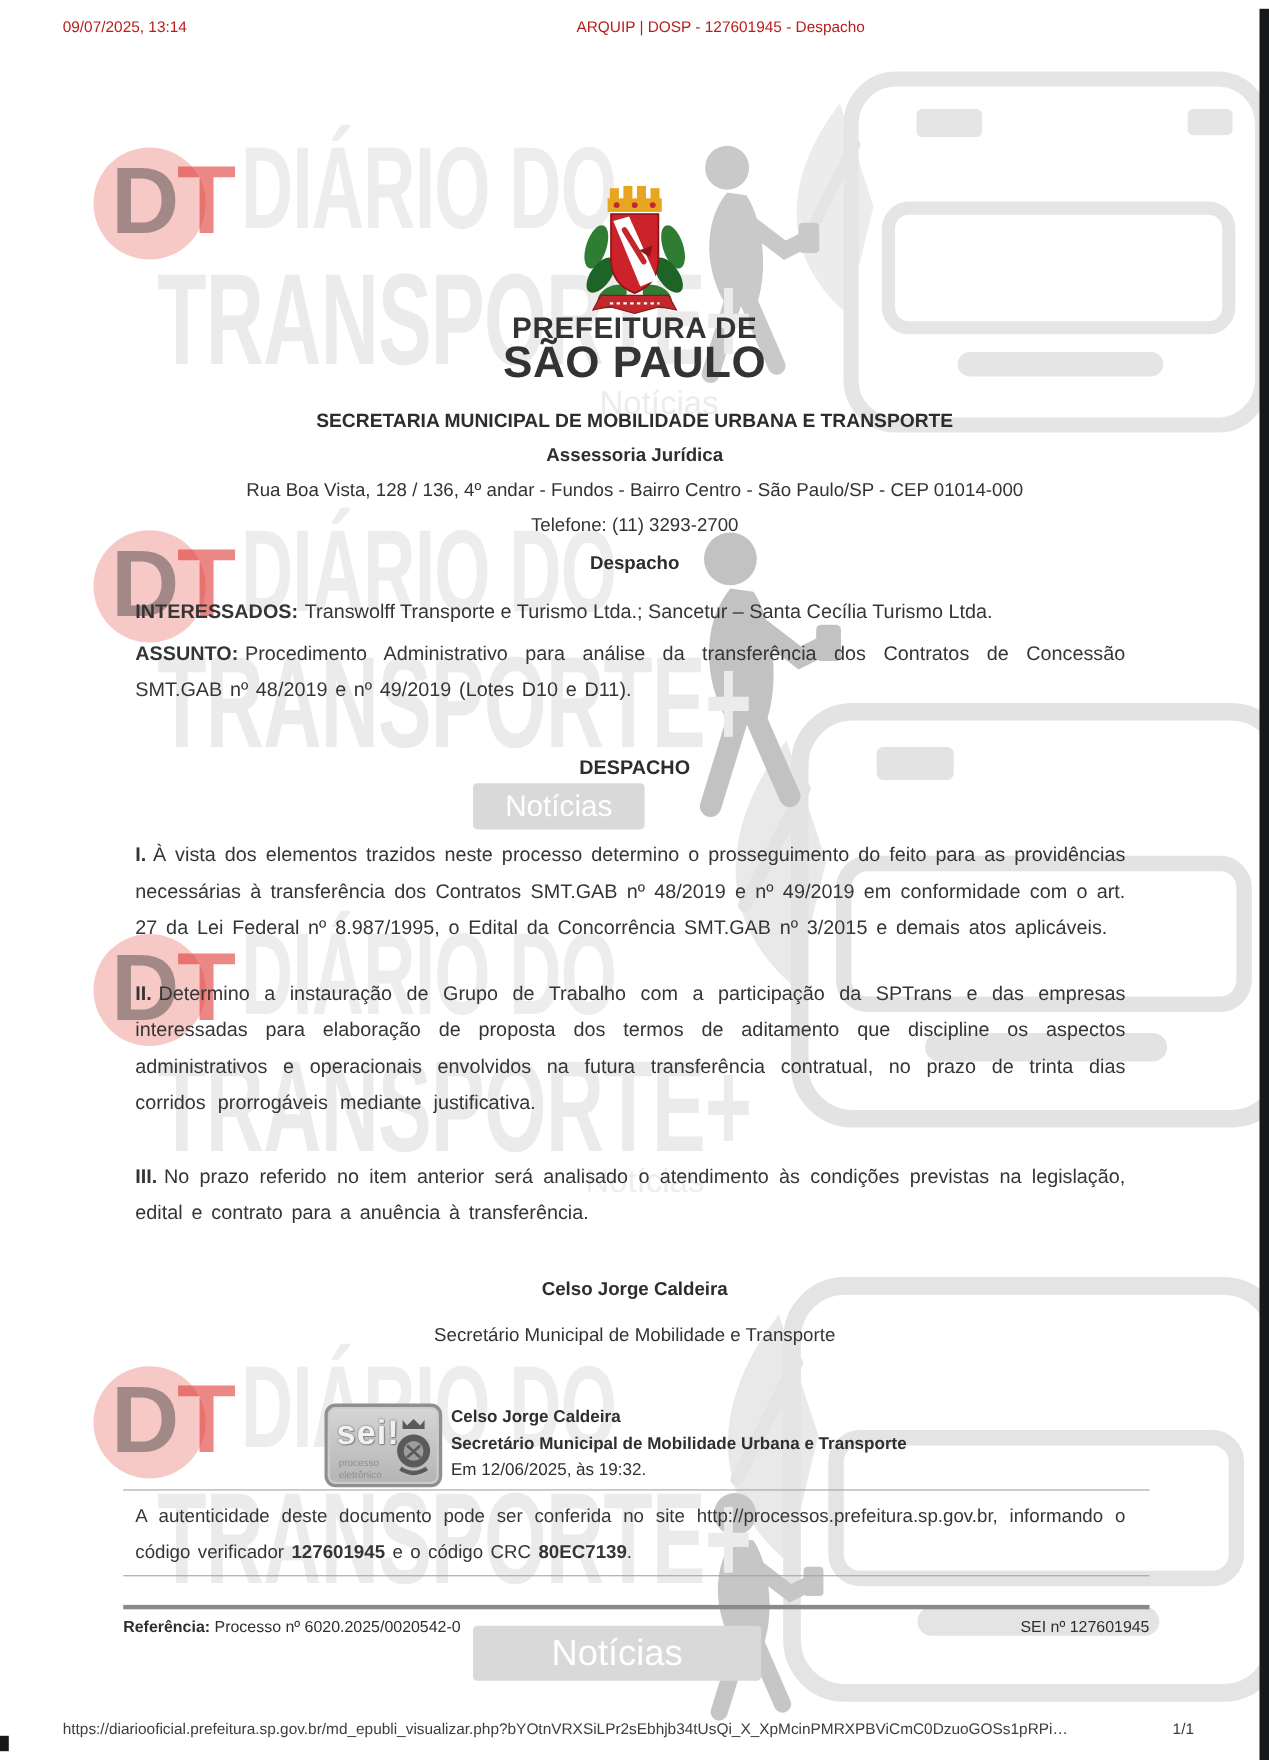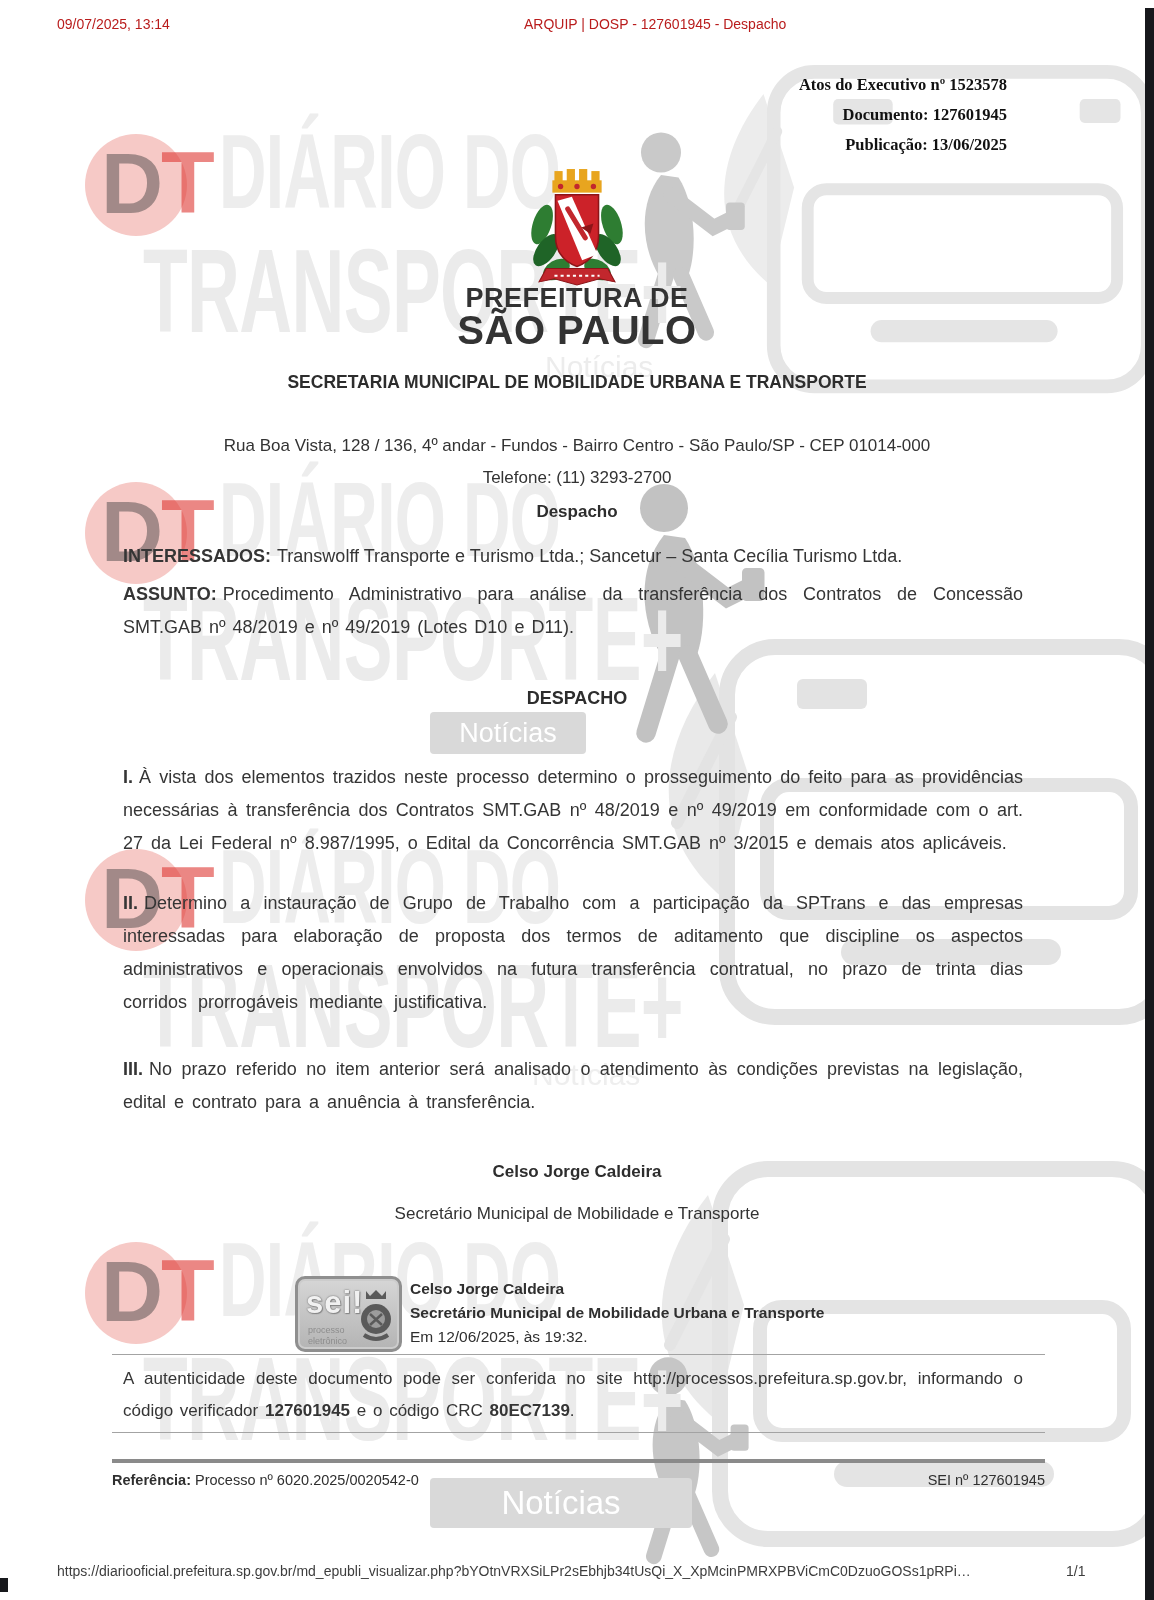--- a/index.html
+++ b/index.html
@@ -160,25 +160,20 @@
     <div class="noticias-box" style="left:430px; top:1478px; width:262px; height:50px; font-size:33px; line-height:50px;">
         <span>Notícias</span>
       </div>
   </div>
 
   <div id="content">
 
     <span class="abs hdr" style="left:57px; top:16px;">09/07/2025, 13:14</span>
     <span class="abs hdr" style="left:524px; top:16px;">ARQUIP | DOSP - 127601945 - Despacho</span>
 
-    <div class="abs meta" style="right:147px; top:70px;">
-      <div>Atos do Executivo nº 1523578</div>
-      <div>Documento: 127601945</div>
-      <div>Publicação: 13/06/2025</div>
-    </div>
 
     <svg class="abs" style="left:525px; top:168px;" width="104" height="118" viewBox="0 0 100 115">
       <ellipse cx="16" cy="55" rx="9" ry="20" fill="#2e7d32" transform="rotate(18 16 55)"></ellipse>
       <ellipse cx="20" cy="80" rx="9" ry="18" fill="#1f6427" transform="rotate(35 20 80)"></ellipse>
       <ellipse cx="30" cy="99" rx="9" ry="14" fill="#2e7d32" transform="rotate(60 30 99)"></ellipse>
       <ellipse cx="84" cy="55" rx="9" ry="20" fill="#2e7d32" transform="rotate(-18 84 55)"></ellipse>
       <ellipse cx="80" cy="80" rx="9" ry="18" fill="#1f6427" transform="rotate(-35 80 80)"></ellipse>
       <ellipse cx="70" cy="99" rx="9" ry="14" fill="#2e7d32" transform="rotate(-60 70 99)"></ellipse>
       <rect x="28" y="3" width="8" height="10" fill="#e8a51f"></rect>
       <rect x="40" y="1" width="8" height="12" fill="#e8a51f"></rect>
@@ -193,20 +188,21 @@
       <path d="M41,40 L58,68" stroke="#c2272d" stroke-width="5" stroke-linecap="round"></path>
       <path d="M54,58 l12,-4 -3,10 z" fill="#8c1418"></path>
       <path d="M20,98 L80,98 L87,111 L72,108 L50,114 L28,108 L13,111 Z" fill="#c2272d" stroke="#8c1418" stroke-width="1"></path>
       <path d="M28,105 h44" stroke="#ffffff" stroke-width="2" stroke-dasharray="3 3"></path>
     </svg>
 
     <div class="abs city1 c-line" style="top:283px;">PREFEITURA DE</div>
     <div class="abs city2 c-line" style="top:308px;">SÃO PAULO</div>
 
     <div class="abs c-line bold" style="top:372px; font-size:17.5px; color:#2d2d2d;">SECRETARIA MUNICIPAL DE MOBILIDADE URBANA E TRANSPORTE</div>
+    <div class="abs c-line bold" style="top:404px; font-size:17px; color:#2d2d2d;">Assessoria Jurídica</div>
     <div class="abs c-line" style="top:436px; font-size:17px;">Rua Boa Vista, 128 / 136, 4º andar - Fundos - Bairro Centro - São Paulo/SP - CEP 01014-000</div>
     <div class="abs c-line" style="top:468px; font-size:17px;">Telefone: (11) 3293-2700</div>
 
     <div class="abs c-line bold" style="top:502px; font-size:17px; color:#2d2d2d;">Despacho</div>
 
     <p class="abs para" style="top:540px;"><b class="item-label">INTERESSADOS:</b><span>Transwolff Transporte e Turismo Ltda.; Sancetur – Santa Cecília Turismo Ltda.</span></p>
 
     <p class="abs para ws2" style="top:578px;"><b class="item-label">ASSUNTO:</b><span>Procedimento Administrativo para análise da transferência dos Contratos de Concessão SMT.GAB nº 48/2019 e nº 49/2019 (Lotes D10 e D11).</span></p>
 
     <div class="abs c-line bold" style="top:688px; font-size:18px; color:#2d2d2d;">DESPACHO</div>

